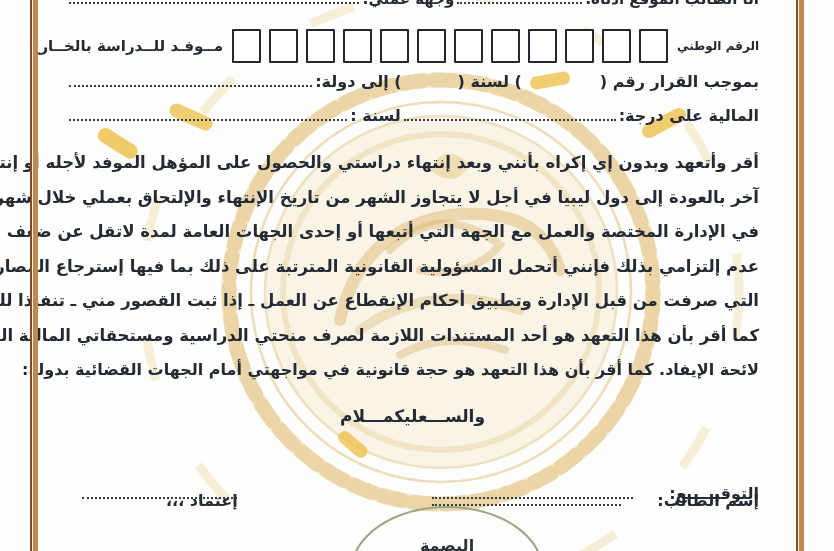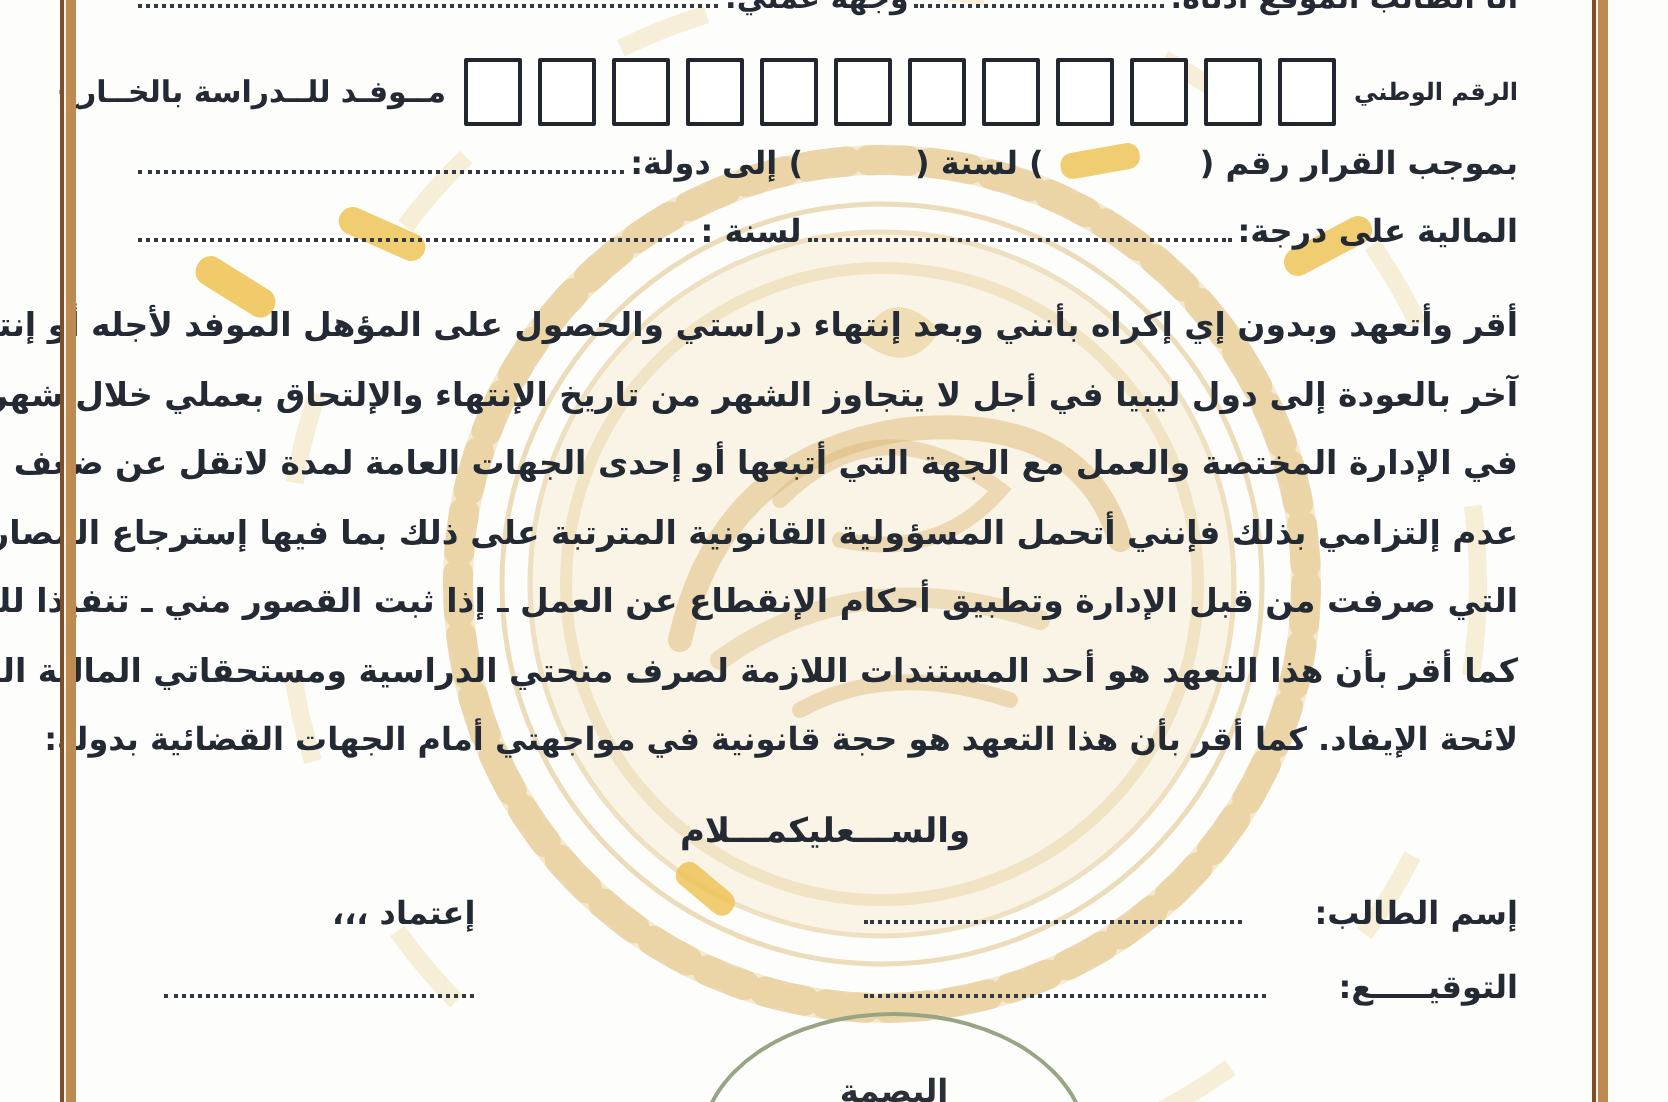--- a/index.html
+++ b/index.html
@@ -45,21 +45,21 @@
   .pledge .pline{height:34.5px;line-height:34.5px;text-align:justify;text-align-last:justify;white-space:nowrap;}
   .pledge .pline-last{display:flex;align-items:flex-end;height:34.5px;}
   .pledge .pline-last .lbl{line-height:34.5px;}
   
   .closing{position:absolute;left:0;right:0;top:406px;text-align:center;font-size:17px;letter-spacing:.5px;}
   
   .sig{justify-content:space-between;}
   .sig .grp{display:flex;align-items:flex-end;flex:none;width:330px;gap:33px;}
   .sig1{top:447px;}
   .sig2{top:484px;}
-  .approval{margin-left:100px;white-space:nowrap;}
+  .approval{margin-left:100px;white-space:nowrap;margin-top:44px;}
   .sigline-left{width:155px;margin-left:16px;margin-bottom:5px;border-bottom:2.4px dotted #343a44;height:2px;}
   
   .stamp{position:absolute;left:350px;top:506px;width:190px;height:128px;
     border:2.5px solid #97a584;border-radius:50%;z-index:2;background:transparent;
     display:flex;justify-content:center;align-items:flex-start;}
   .stamp .stamp-label{margin-top:28px;font-size:16px;color:#2a3038;}
 </style>
 </head>
 <body>
 

